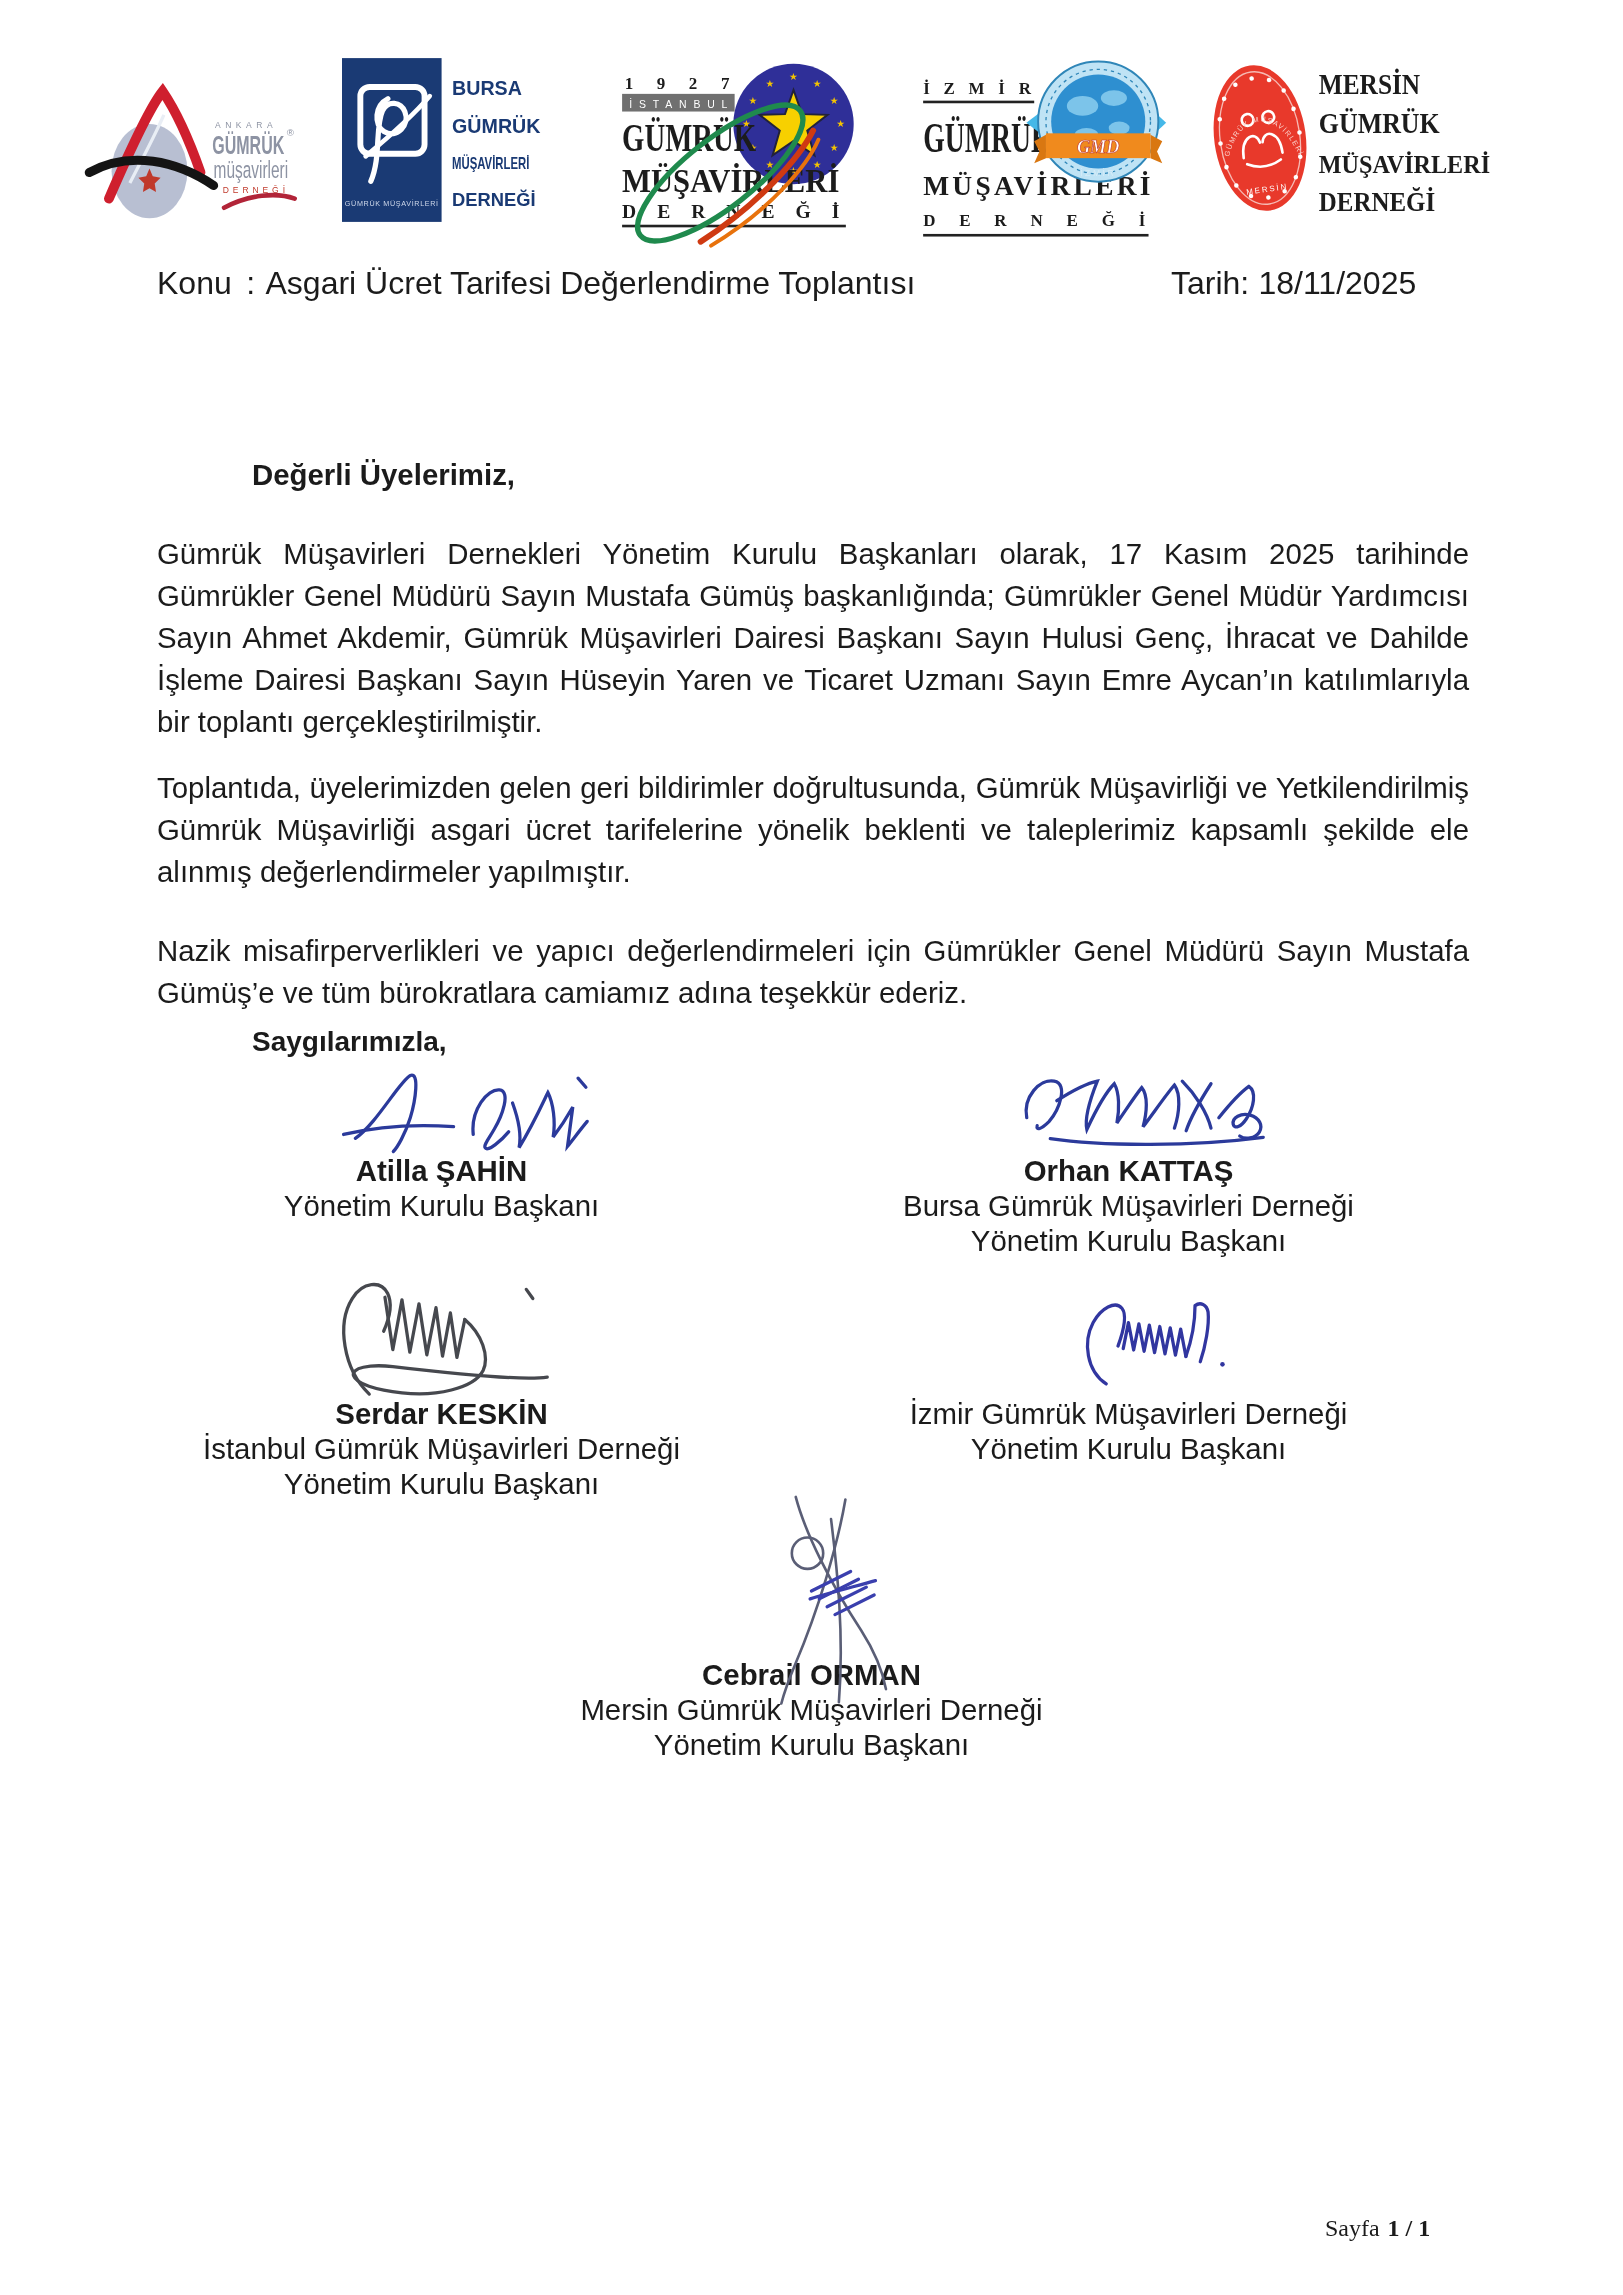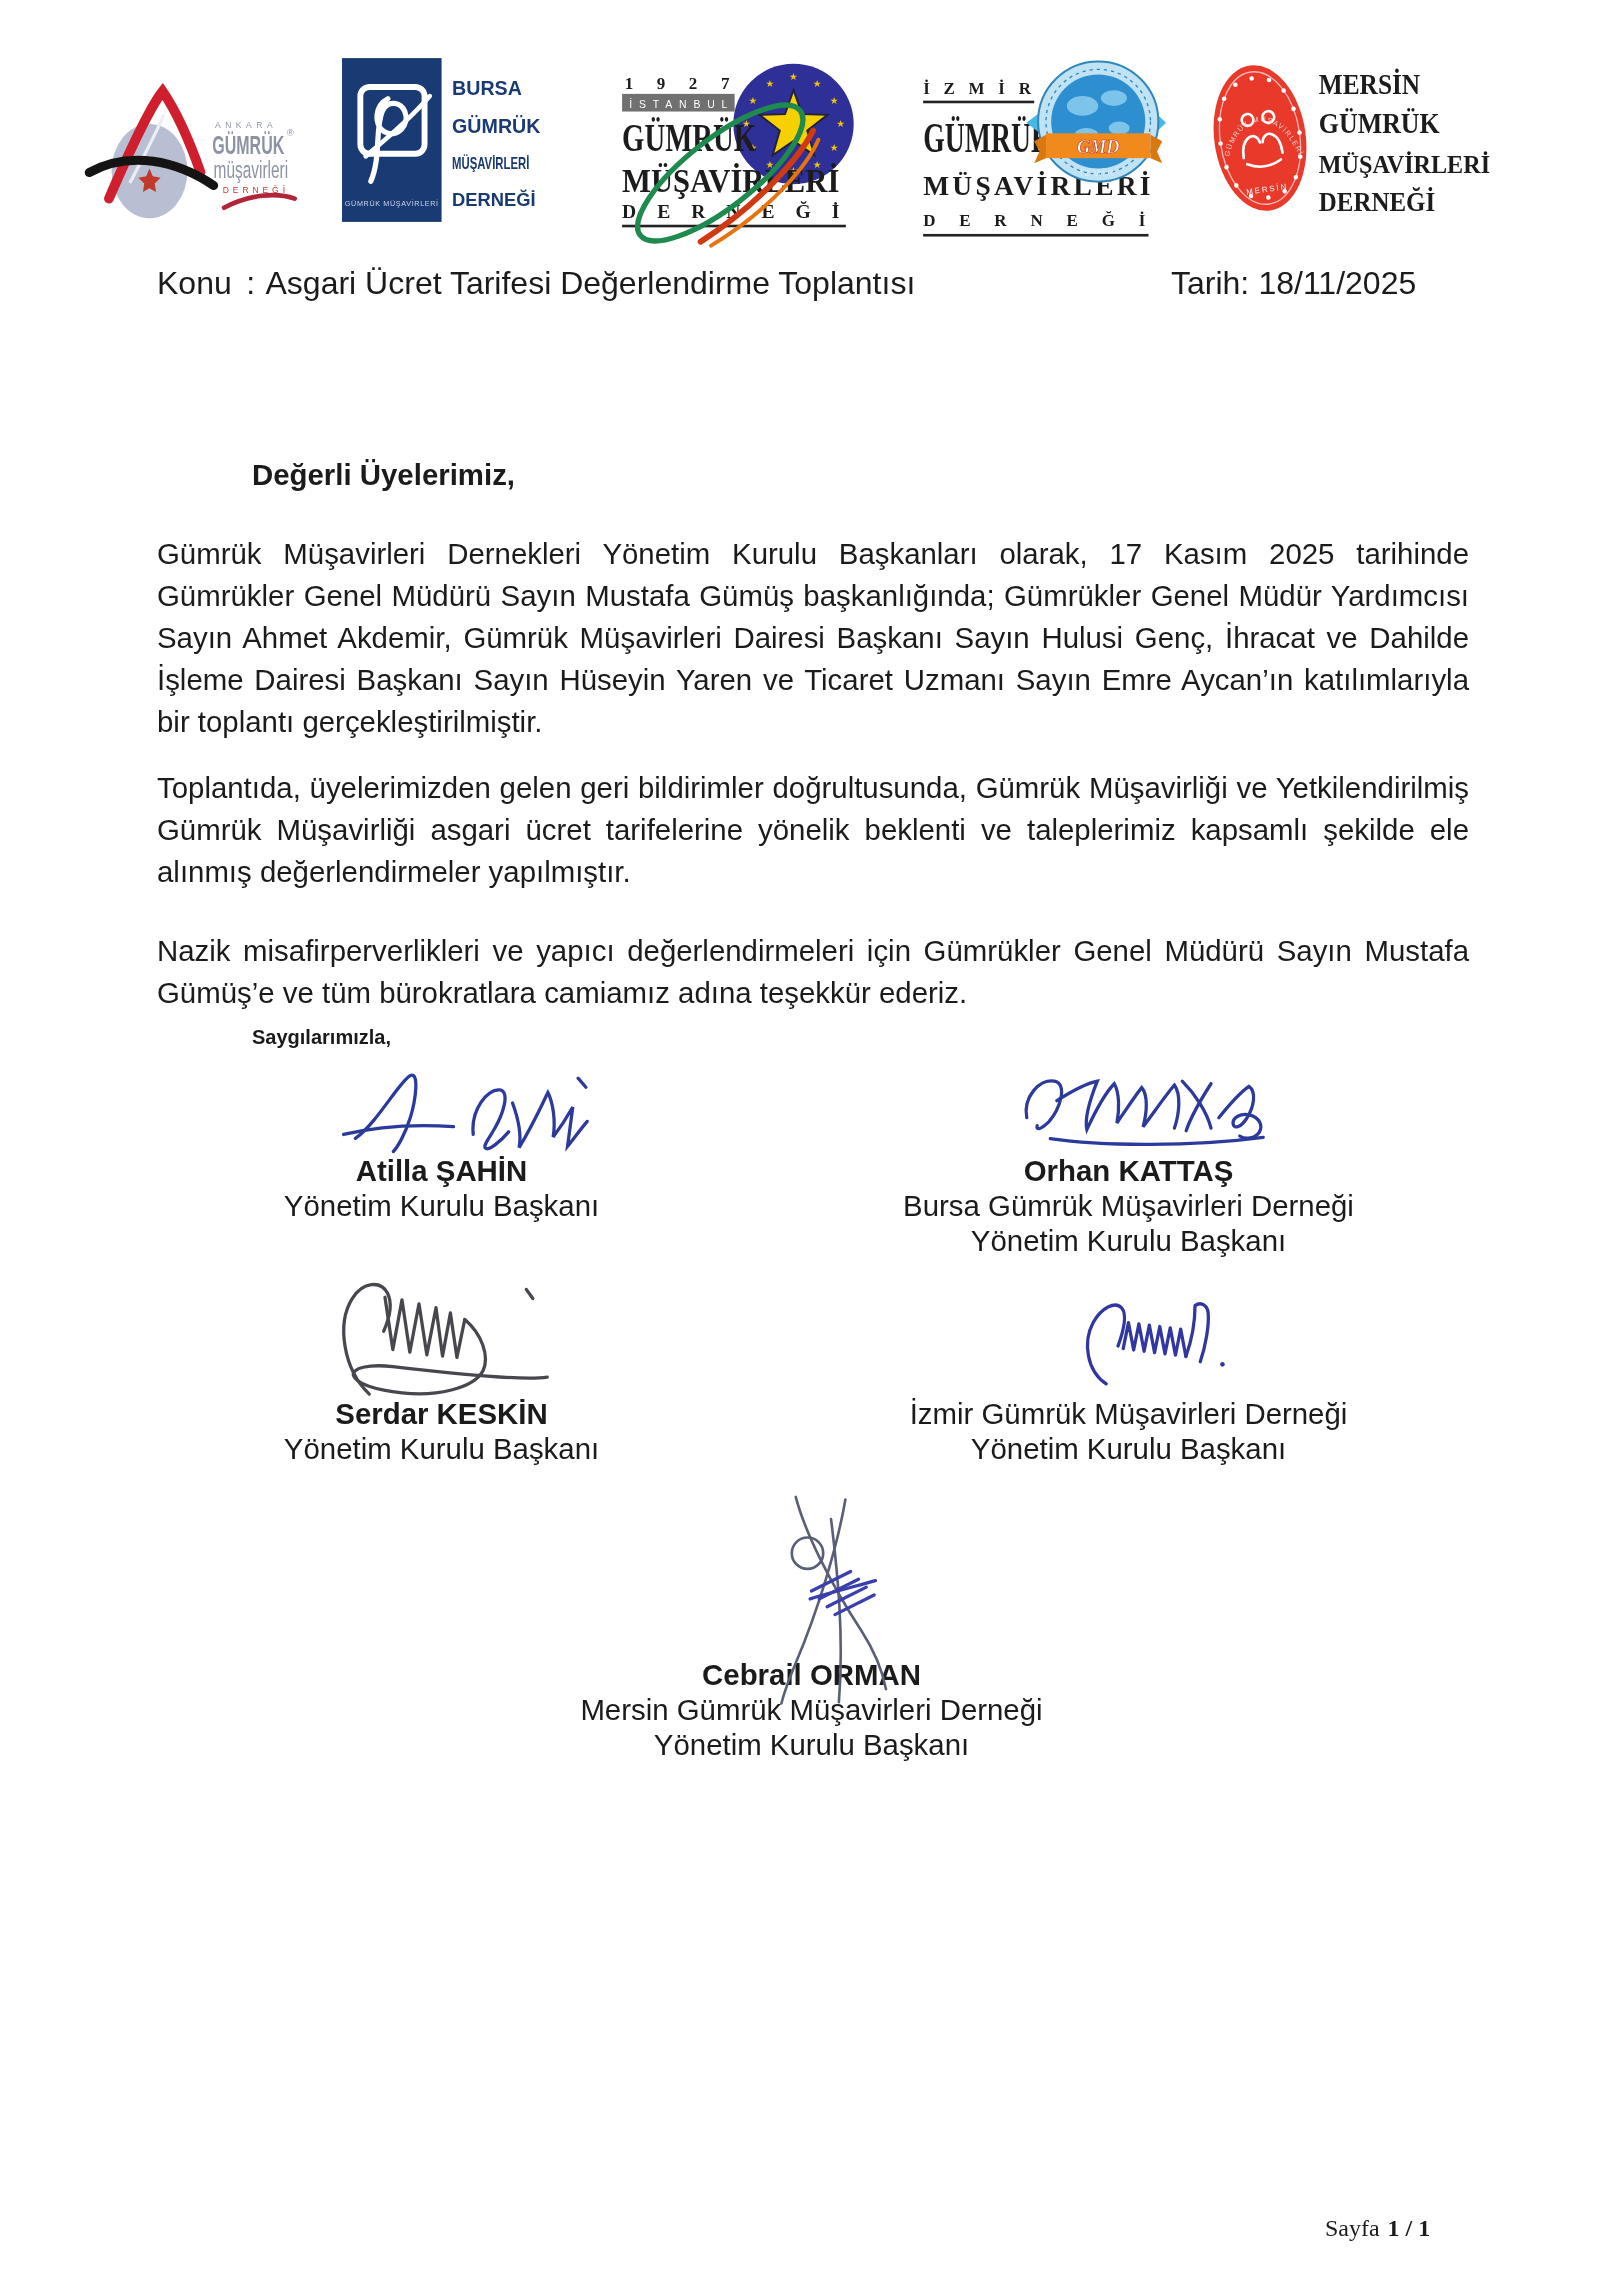--- a/index.html
+++ b/index.html
@@ -21,21 +21,21 @@
   .subject-label { display:inline-block; }
   .subject-sep { display:inline-block; margin-left:14.4px; margin-right:10.5px; }
   .subject-date { position:absolute; left:1014px; top:0; white-space:nowrap; }
   .subject-date .dl { margin-right:9.2px; }
   
   .greeting { position:absolute; left:252px; top:458px; font-size:29.4px; font-weight:bold; }
   .body-text { position:absolute; left:157px; top:533px; width:1312px;
                font-size:29.4px; line-height:42px; text-align:justify; }
   .body-text p.p2 { margin-top:23.6px; }
   .body-text p.p3 { margin-top:37px; }
-  .closing { position:absolute; left:252px; top:1026px; font-size:20px; font-weight:bold; }
+  .closing { position:absolute; left:252px; top:1026px; font-size:28px; font-weight:bold; }
   
   .sig-ink { position:absolute; z-index:2; }
   .sig-ink svg { display:block; width:100%; height:100%; }
   .sig-block { position:absolute; width:589px; text-align:center; font-size:29.4px; line-height:35px; z-index:1; }
   .sig-block .sig-name { font-weight:bold; }
   .sig-col-left  { left:147px; }
   .sig-col-right { left:834px; }
   .sig-row1 { top:1153px; }
   .sig-row2 { top:1396px; }
   .sig-center { left:517px; top:1657px;text-align:center; }
@@ -268,20 +268,21 @@
     <div class="sig-name">Atilla ŞAHİN</div>
     <div>Yönetim Kurulu Başkanı</div>
   </div>
   <div class="sig-block sig-col-right sig-row1">
     <div class="sig-name">Orhan KATTAŞ</div>
     <div>Bursa Gümrük Müşavirleri Derneği</div>
     <div>Yönetim Kurulu Başkanı</div>
   </div>
   <div class="sig-block sig-col-left sig-row2">
     <div class="sig-name">Serdar KESKİN</div>
+    <div>İstanbul Gümrük Müşavirleri Derneği</div>
     <div>Yönetim Kurulu Başkanı</div>
   </div>
   <div class="sig-block sig-col-right sig-row2">
     <div>İzmir Gümrük Müşavirleri Derneği</div>
     <div>Yönetim Kurulu Başkanı</div>
   </div>
   <div class="sig-block sig-center">
     <div class="sig-name">Cebrail ORMAN</div>
     <div>Mersin Gümrük Müşavirleri Derneği</div>
     <div>Yönetim Kurulu Başkanı</div>

